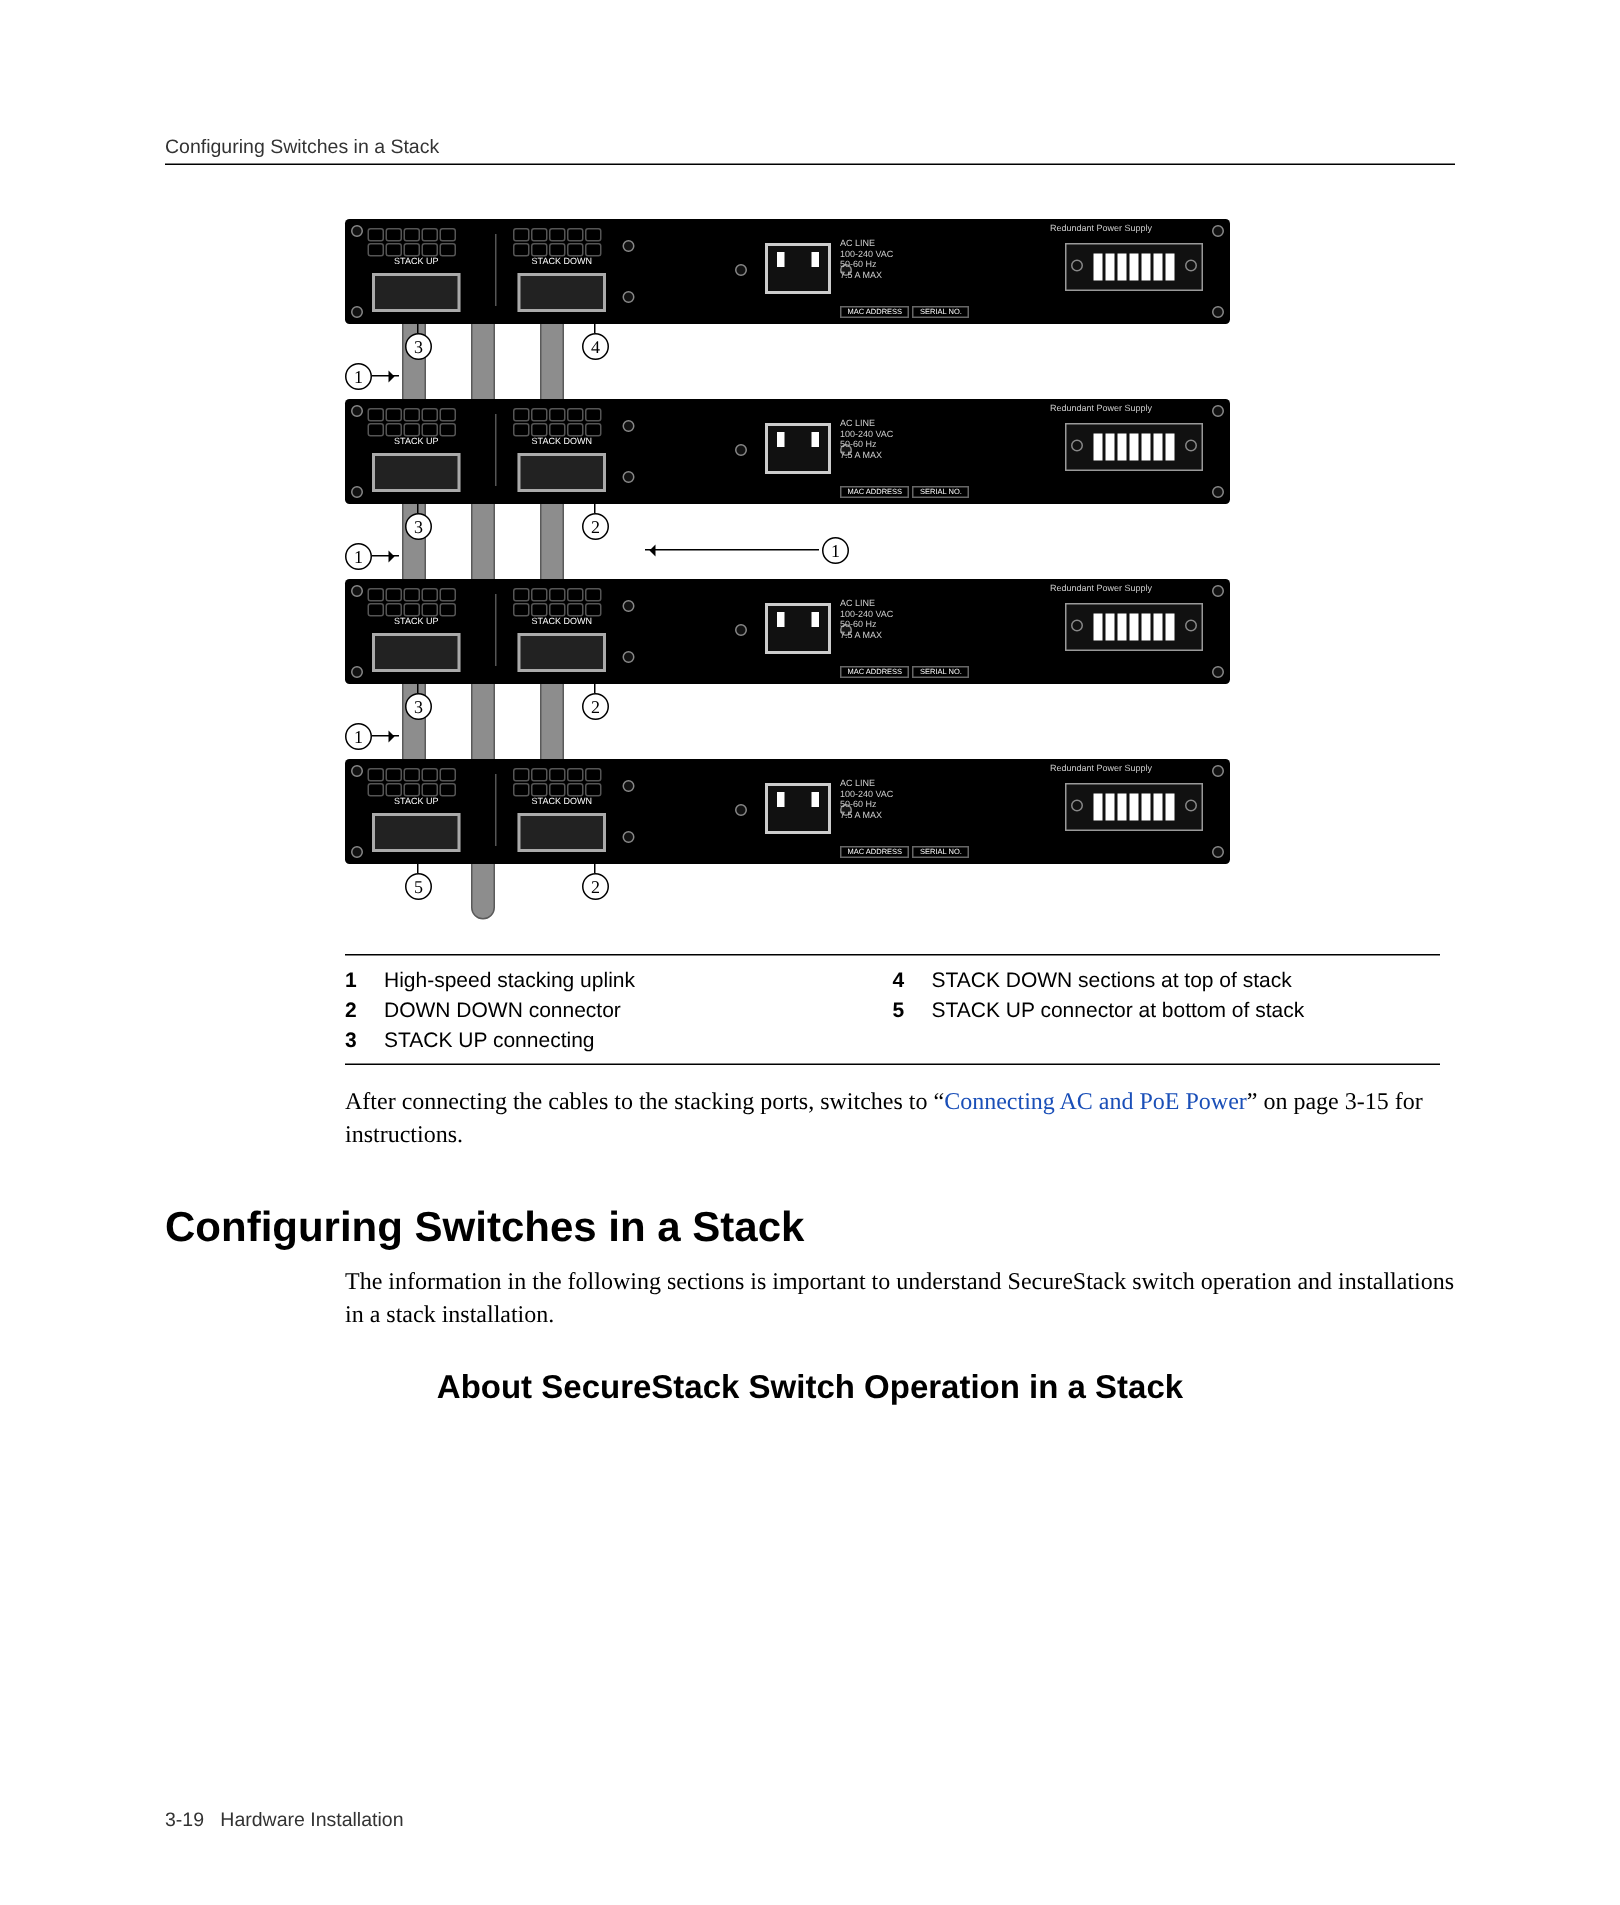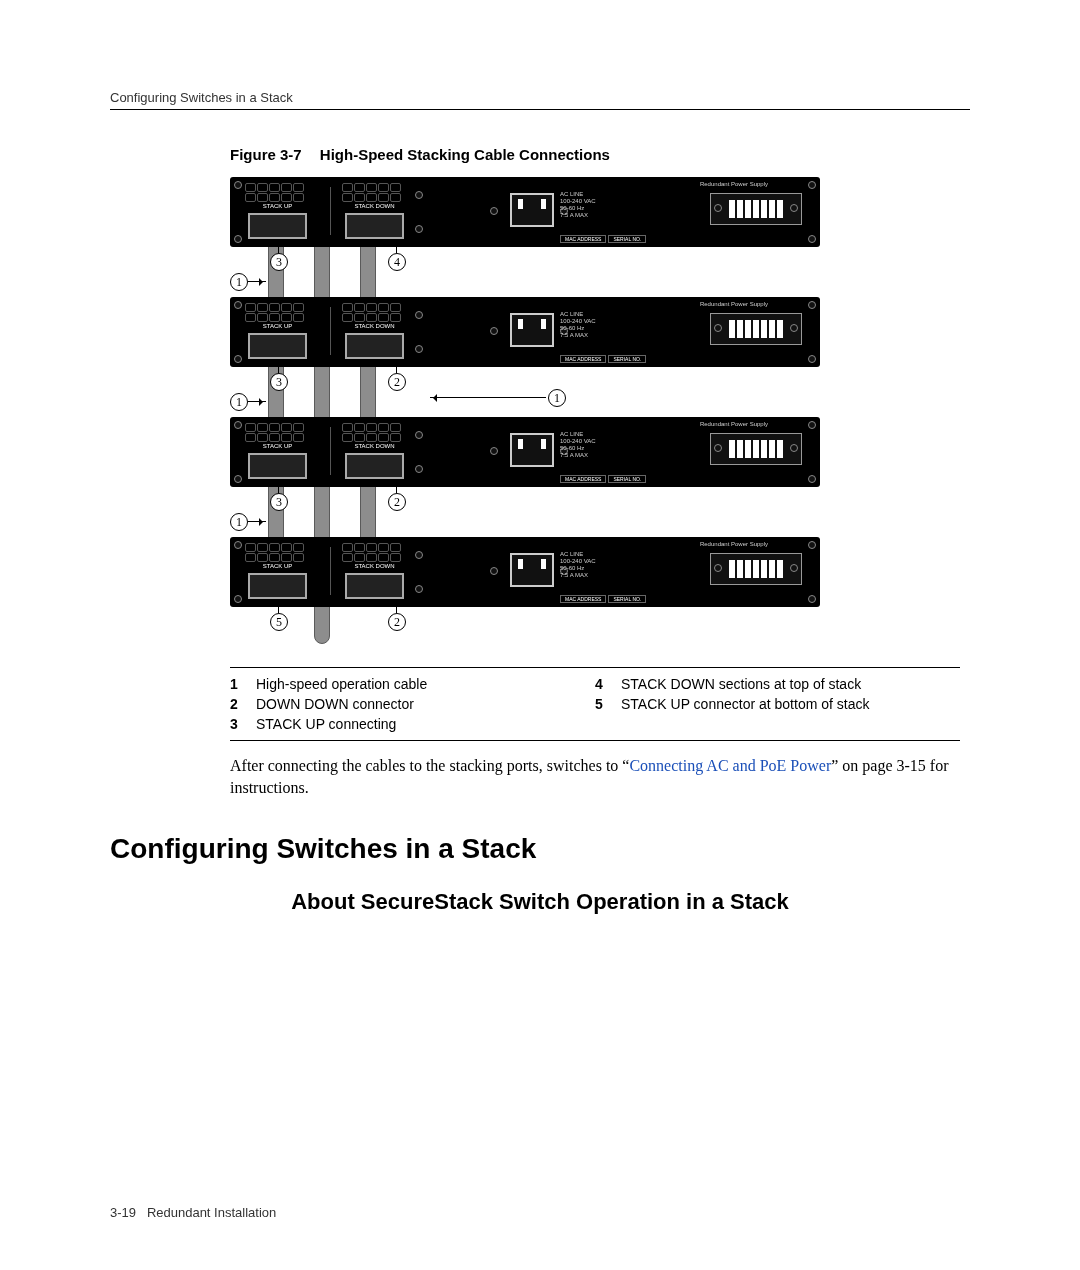--- a/index.html
+++ b/index.html
@@ -145,24 +145,20 @@
     font-size:13px; color:#333;
   }
 </style>
 </head>
 <body>
 
 <div class="page">
 
   <div class="running-head">Configuring Switches in a Stack</div>
 
-  <div class="figure-caption">
-    <span class="num">Figure 3-7</span>
-    <span>High-Speed Stacking Cable Connections</span>
-  </div>
 
   <div class="figure-area">
     <div class="switch-stack">
 
       <div class="cable" style="left:38px; top:55px; width:14px; height:120px;"></div>
       <div class="cable" style="left:130px; top:55px; width:14px; height:120px;"></div>
       <div class="cable" style="left:38px; top:175px; width:14px; height:120px;"></div>
       <div class="cable" style="left:130px; top:175px; width:14px; height:120px;"></div>
       <div class="cable" style="left:38px; top:295px; width:14px; height:120px;"></div>
       <div class="cable" style="left:130px; top:295px; width:14px; height:120px;"></div>
@@ -482,21 +478,21 @@
         <div class="vline" style="left:48px; top:430px; height:6px;"></div>
         <div class="co" style="left:158px; top:436px;">2</div>
         <div class="vline" style="left:166px; top:430px; height:6px;"></div>
       </div>
     </div>
 
     <div class="legend">
       <div class="col">
         <div class="row">
             <span class="n">1</span>
-            <span>High-speed operation cable</span>
+            <span>High-speed stacking uplink</span>
           </div>
         <div class="row">
             <span class="n">2</span>
             <span>DOWN DOWN connector</span>
           </div>
         <div class="row">
             <span class="n">3</span>
             <span>STACK UP connecting</span>
           </div>
       </div>
@@ -511,19 +507,20 @@
           </div>
       </div>
     </div>
   </div>
 
   <p class="body-text">
     <span>After connecting the cables to the stacking ports, switches to “</span><span class="link">Connecting AC and PoE Power</span><span>” on page 3-15 for instructions.</span>
   </p>
 
   <h1 class="h1">Configuring Switches in a Stack</h1>
+  <p class="body-text" style="margin-top:4px;">The information in the following sections is important to understand SecureStack switch operation and installations in a stack installation.</p>
 
   <h2 class="h2">About SecureStack Switch Operation in a Stack</h2>
 
   <div class="footer">
-    <span>3-19</span>&nbsp;&nbsp;&nbsp;<span>Redundant Installation</span>
+    <span>3-19</span>&nbsp;&nbsp;&nbsp;<span>Hardware Installation</span>
   </div>
 </div>
 
 </body></html>

